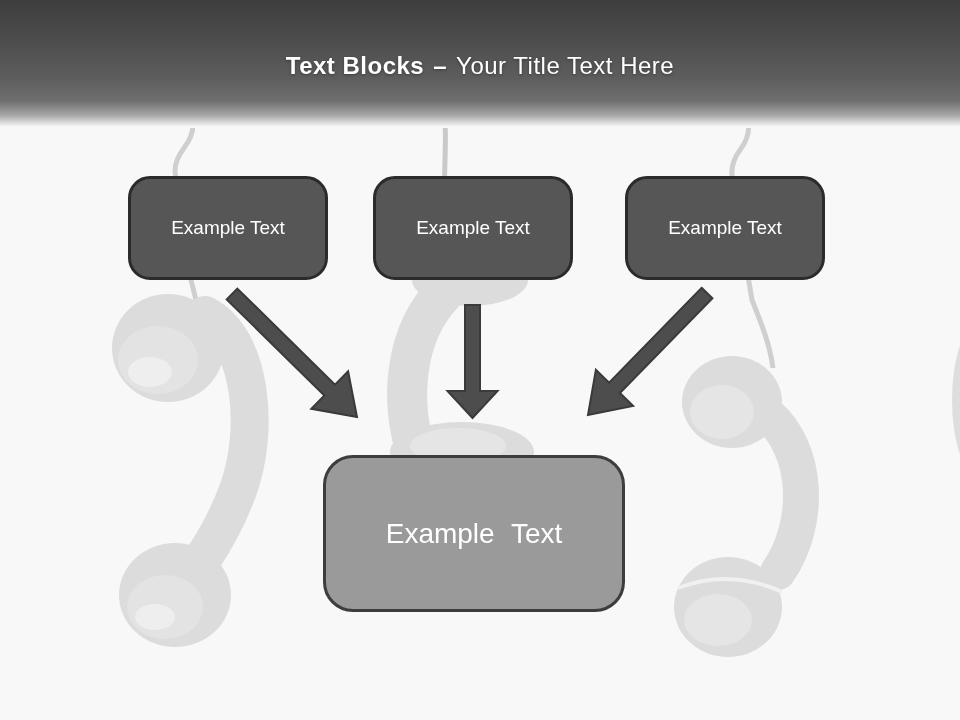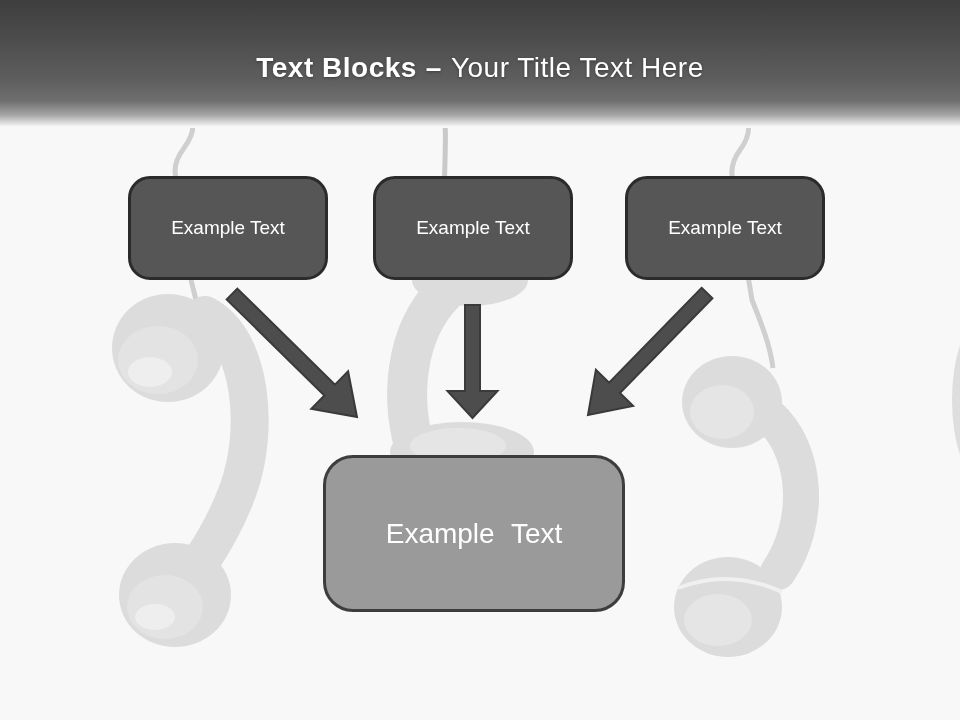--- a/index.html
+++ b/index.html
@@ -19,21 +19,21 @@
       #4c4c4c 30%,
       #5e5e5e 62%,
       var(--header-mid,#6f6f6f) 79%,
       #a6a6a6 90%,
       var(--background,#f8f8f8) 99%);
     z-index:5;
   }
   .title{
     position:absolute;left:0;top:52px;width:100%;
     text-align:center;color:var(--text,#fff);
-    font-size:28px;font-weight:400;letter-spacing:.5px;
+    font-size:24px;font-weight:400;letter-spacing:.5px;
     text-shadow:0 1px 3px rgba(0,0,0,.35);
     margin:0;
   }
   .t-bold{font-weight:700;}
   .t-sep{margin:0 9px;font-weight:700;}
 
   
   .bg-layer,.arrow-layer{position:absolute;left:0;top:0;z-index:1;}
   .arrow-layer{z-index:2;}
 

